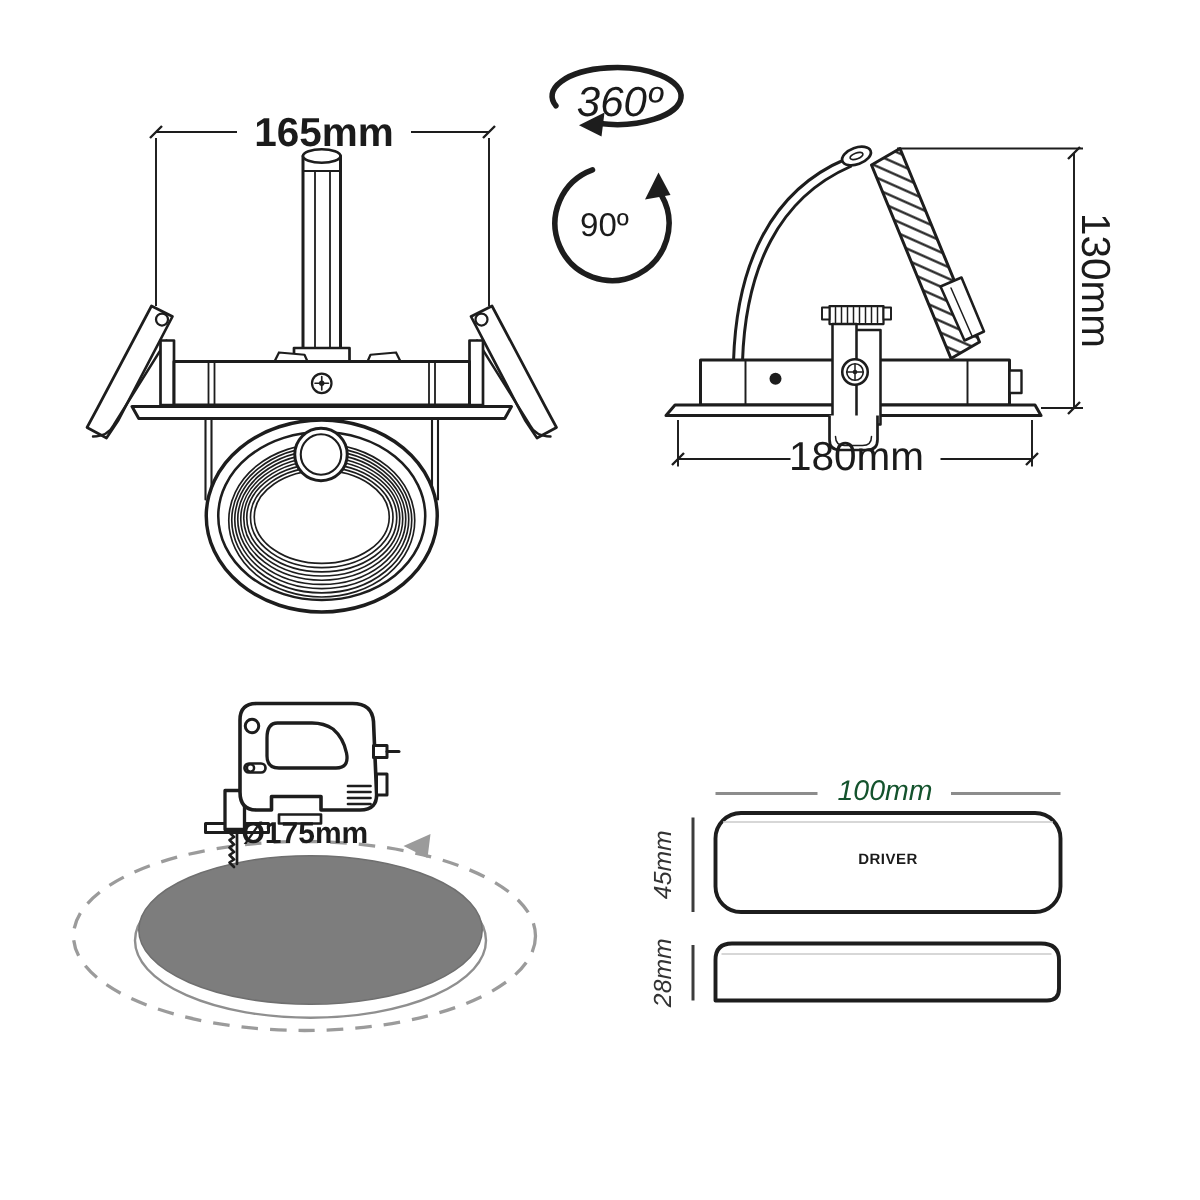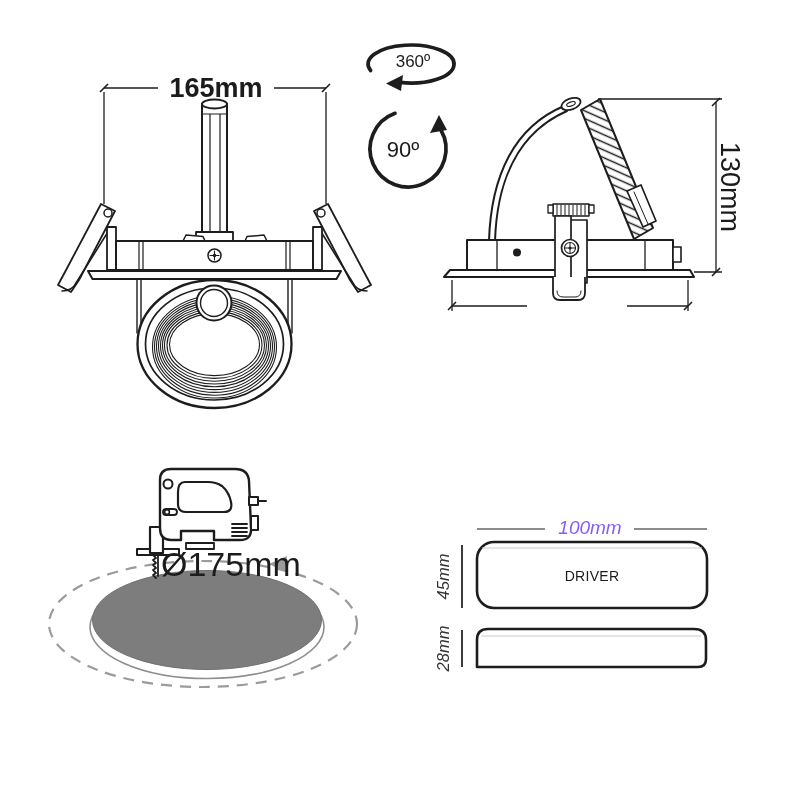--- a/index.html
+++ b/index.html
@@ -23,28 +23,28 @@
   .dimln{stroke:var(--line);fill:none;}
   .gdim{stroke:var(--dim-gray);fill:none;}
   .darkln{stroke:#3c3c3c;fill:none;}
   .dash{stroke:var(--dash-gray);fill:none;}
   .dash-fill{fill:var(--dash-gray);stroke:none;}
   .disc{fill:var(--disc-gray);stroke:#6f6f6f;stroke-width:1;}
   .rim{fill:#fff;stroke:#8f8f8f;stroke-width:1.6;}
   
   .lbl{position:absolute;text-align:center;white-space:nowrap;color:var(--label);}
   .lbl-front-width{left:155px;top:73px;width:122px;font-size:27px;font-weight:bold;}
-  .lbl-rot-full{left:381px;top:52px;width:64px;font-size:17px;}
+  .lbl-rot-full{left:381px;top:52px;width:64px;font-size:28px;font-style:italic;}
   .lbl-rot-tilt{left:371px;top:137px;width:64px;font-size:22px;}
   .lbl-side-width{left:510px;top:289px;width:122px;font-size:27px;}
   .lbl-side-height{left:681px;top:173px;width:100px;height:28px;font-size:27px;
     transform:rotate(90deg);transform-origin:center;}
-  .lbl-cutout{left:161px;top:545px;font-size:34px;font-weight:normal;text-align:right;}
-  .lbl-driver-width{left:541px;top:517px;width:98px;font-size:19px;font-style:italic;color:#8b5cf6;}
-  .lbl-driver-name{left:532px;top:568px;width:120px;font-size:14px;font-weight:normal;letter-spacing:.3px;}
+  .lbl-cutout{left:161px;top:545px;font-size:20px;font-weight:bold;text-align:right;}
+  .lbl-driver-width{left:541px;top:517px;width:98px;font-size:19px;font-style:italic;color:#14532d;}
+  .lbl-driver-name{left:532px;top:568px;width:120px;font-size:10px;font-weight:bold;letter-spacing:.3px;}
   .lbl-driver-height{left:397px;top:563px;width:100px;height:27px;font-size:16.5px;font-style:italic;color:#333;
     transform:rotate(-90deg);transform-origin:center;}
   .lbl-driver-profile{left:397px;top:635px;width:100px;height:27px;font-size:16.5px;font-style:italic;color:#333;
     transform:rotate(-90deg);transform-origin:center;}
 </style>
 </head>
 <body>
 
 <div class="canvas">
 
@@ -204,20 +204,21 @@
     <path class="darkln" stroke-width="2" d="M462,545 V608"></path>
     <path class="ink-fw" stroke-width="2.6" d="M477,667 V640 Q477,629 488,629 H694 Q706,629 706,640 V659 Q706,667 698,667 Z"></path>
     <path class="faint" stroke-width="1" d="M481,636 H701"></path>
     <path class="darkln" stroke-width="2" d="M462,630 V667"></path>
   </g>
 </svg>
 
 <div class="lbl lbl-front-width">165mm</div>
 <div class="lbl lbl-rot-full">360º</div>
 <div class="lbl lbl-rot-tilt">90º</div>
+<div class="lbl lbl-side-width">180mm</div>
 <div class="lbl lbl-side-height">130mm</div>
 <div class="lbl lbl-cutout">Ø175mm</div>
 <div class="lbl lbl-driver-width">100mm</div>
 <div class="lbl lbl-driver-name">DRIVER</div>
 <div class="lbl lbl-driver-height">45mm</div>
 <div class="lbl lbl-driver-profile">28mm</div>
 
 </div>
 
 </body></html>

